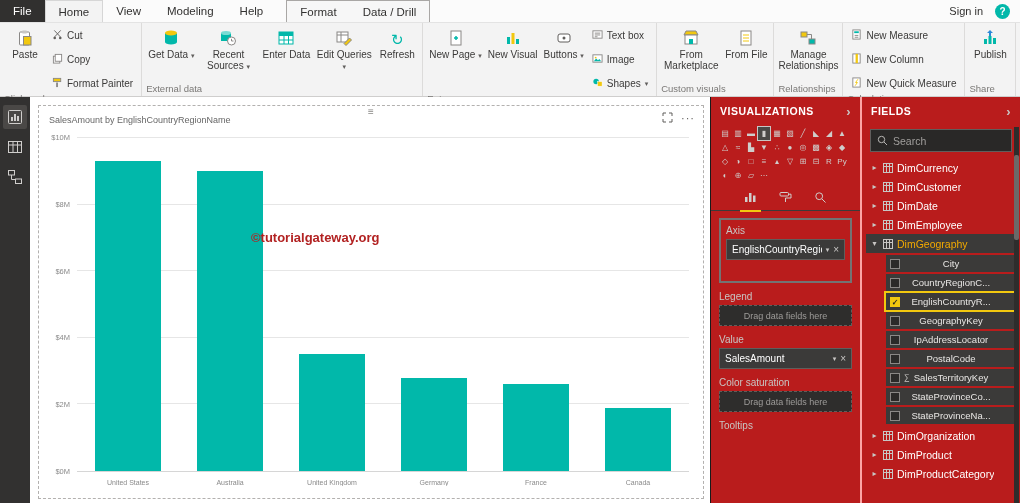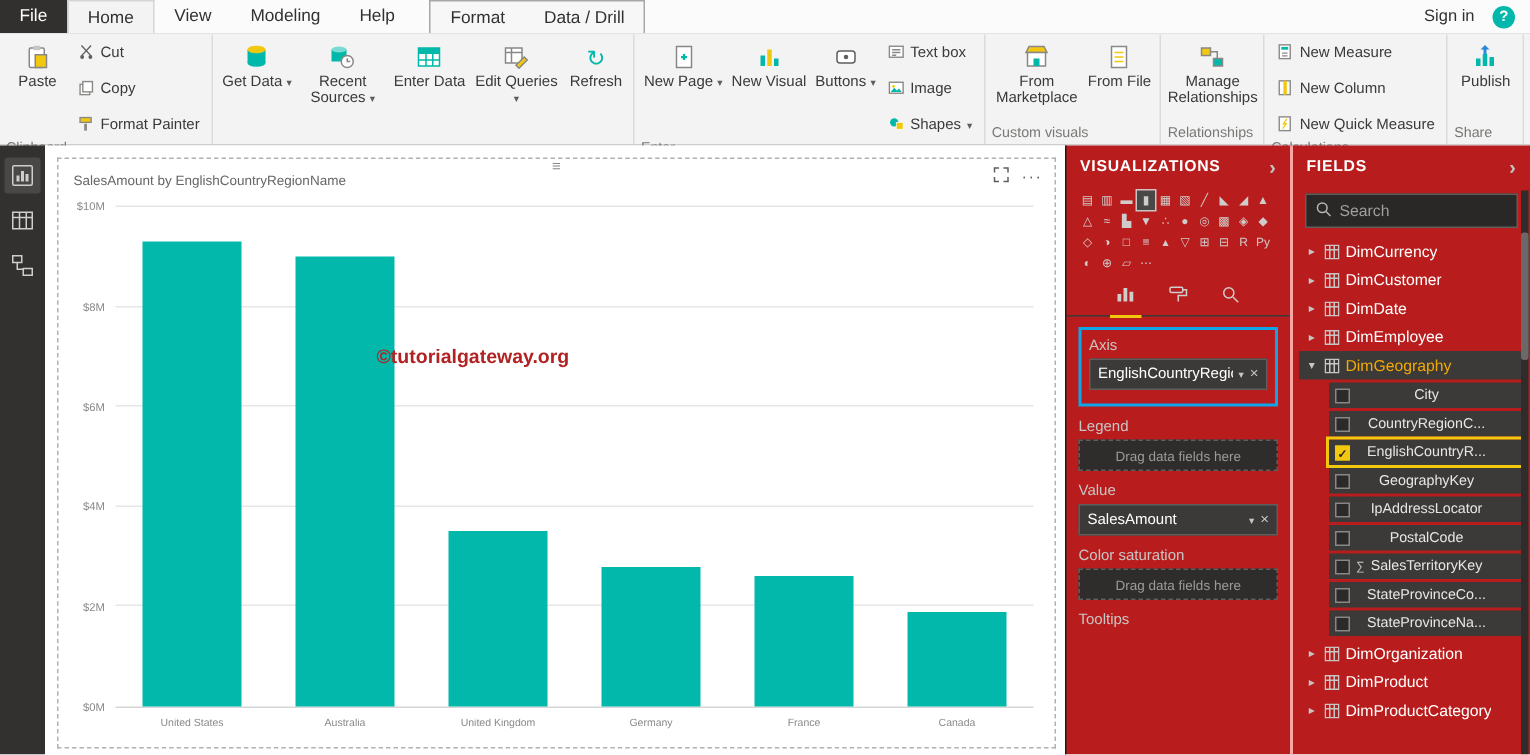--- a/index.html
+++ b/index.html
@@ -60,21 +60,21 @@
 
   .vizgrid{display:grid;grid-template-columns:repeat(10,12px);gap:1px;padding:2px 8px 5px;justify-content:start}
   .vizic{width:12px;height:13px;font-size:8px;line-height:13px;text-align:center;color:#cfcdcb;overflow:hidden;cursor:default}
   .vizic.sel{background:#4a4846;outline:1px solid #c8c6c4}
   .viztabs{height:24px;display:flex;align-items:center;justify-content:space-around;padding:0 22px;border-bottom:1px solid #3b3a39}
   .viztab{padding:3px 4px}
   .viztab.sel{border-bottom:2px solid #f2c80f}
 
   .wells{padding:2px 8px}
   .wlabel{font-size:10px;color:#c8c6c4;margin:8px 0 3px}
-  .axiswrap{border:2px solid #0ea5e9;margin-top:5px;padding:2px 5px 9px}
+  .axiswrap{border:2px solid #737373;margin-top:5px;padding:2px 5px 21px}
   .axiswrap .wlabel{margin-top:3px}
   .pill{height:21px;background:#3b3a39;border:1px solid #605e5c;display:flex;align-items:center;padding:0 5px;font-size:10px;color:#fff}
   .pill .ptext{flex:1;overflow:hidden;white-space:nowrap}
   .pill .pcaret{color:#c8c6c4;font-size:7px;margin:0 4px}
   .pill .px{color:#c8c6c4;font-size:10px}
   .dropzone{height:21px;background:#2e2d2c;border:1px dashed #605e5c;display:flex;align-items:center;justify-content:center;font-size:9px;color:#9d9b99}
 
   .searchbox{margin:4px 8px 6px;height:23px;background:#292827;border:1px solid #605e5c;display:flex;align-items:center;padding:0 6px;gap:5px}
   .searchbox input{flex:1;background:transparent;border:none;outline:none;color:#fff;font-size:10.5px;font-family:"Liberation Sans",sans-serif;min-width:0}
   .searchbox input::placeholder{color:#a19f9d}
@@ -200,20 +200,21 @@
           </span>
           <span class="blabel"><span>Edit Queries</span> <span class="dcaret">▾</span></span>
         </div>
         <div class="bigbtn">
           <span class="ric">
               <span class="rchar">↻</span>
             </span>
           <span class="blabel">Refresh</span>
         </div>
       </div>
+      <div class="glabel">External data</div>
     </div>
 
     <div class="rgroup">
       <div class="rbody">
         <div class="bigbtn">
           <span class="ric">
             <svg width="18" height="18" viewBox="0 0 18 18">
                 <rect x="4" y="2" width="10" height="14" fill="#fff" stroke="#8a8886"></rect>
                 <path d="M7 9 H11 M9 7 V11" stroke="#01b8aa" stroke-width="1.5" fill="none"></path>
               </svg>

